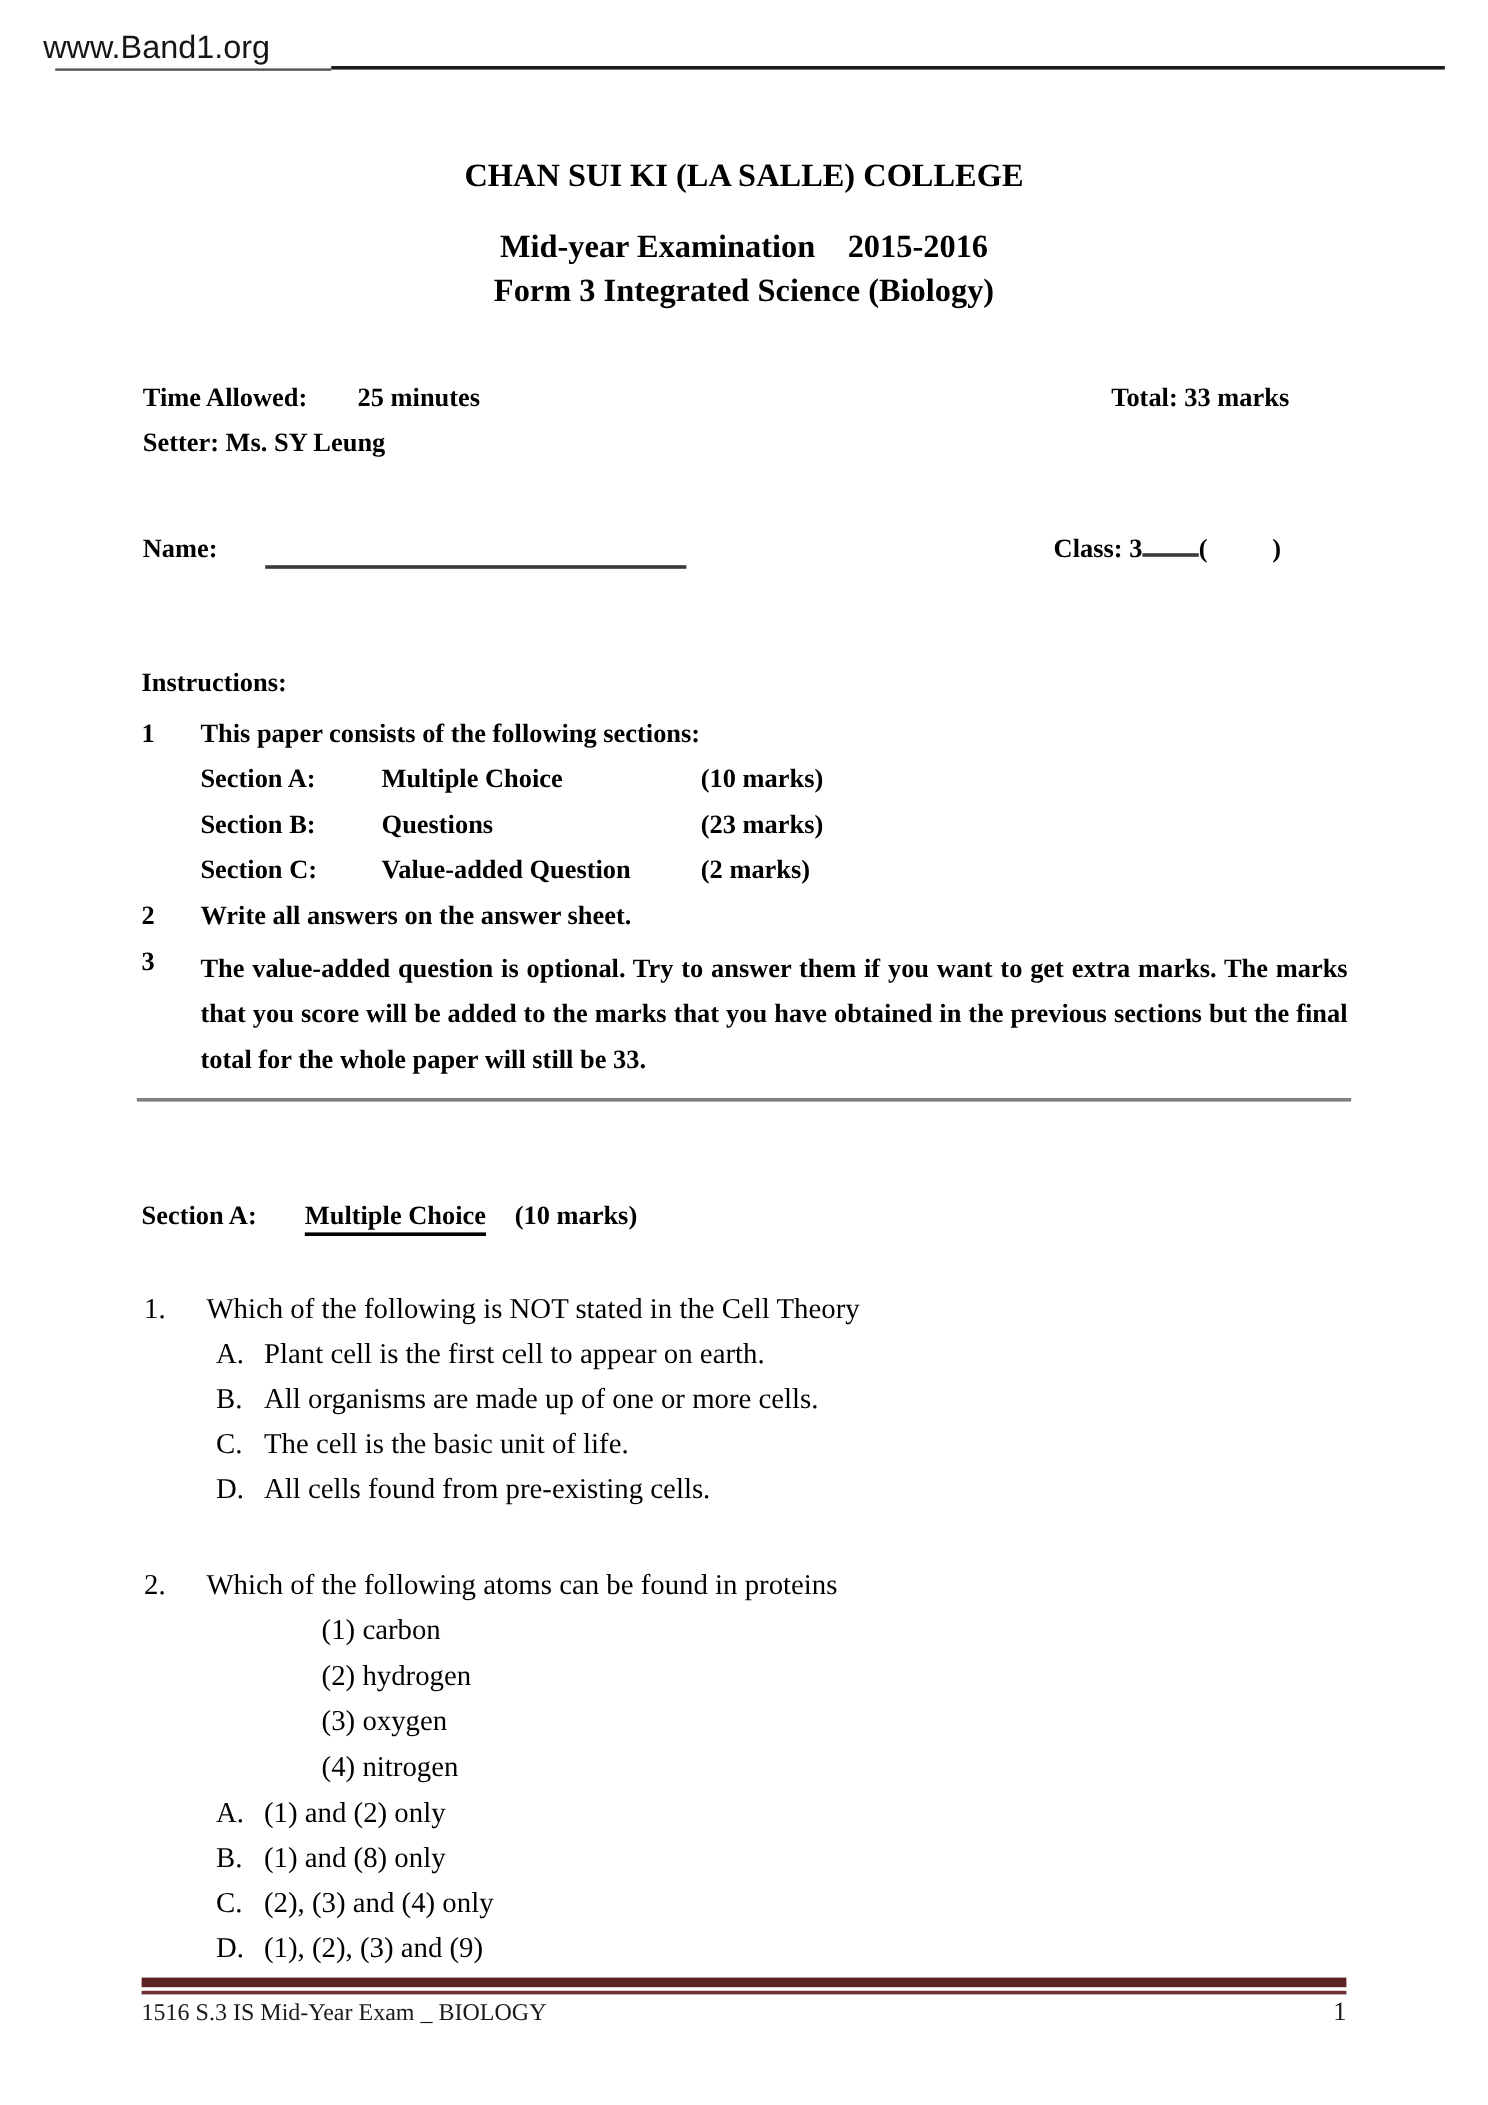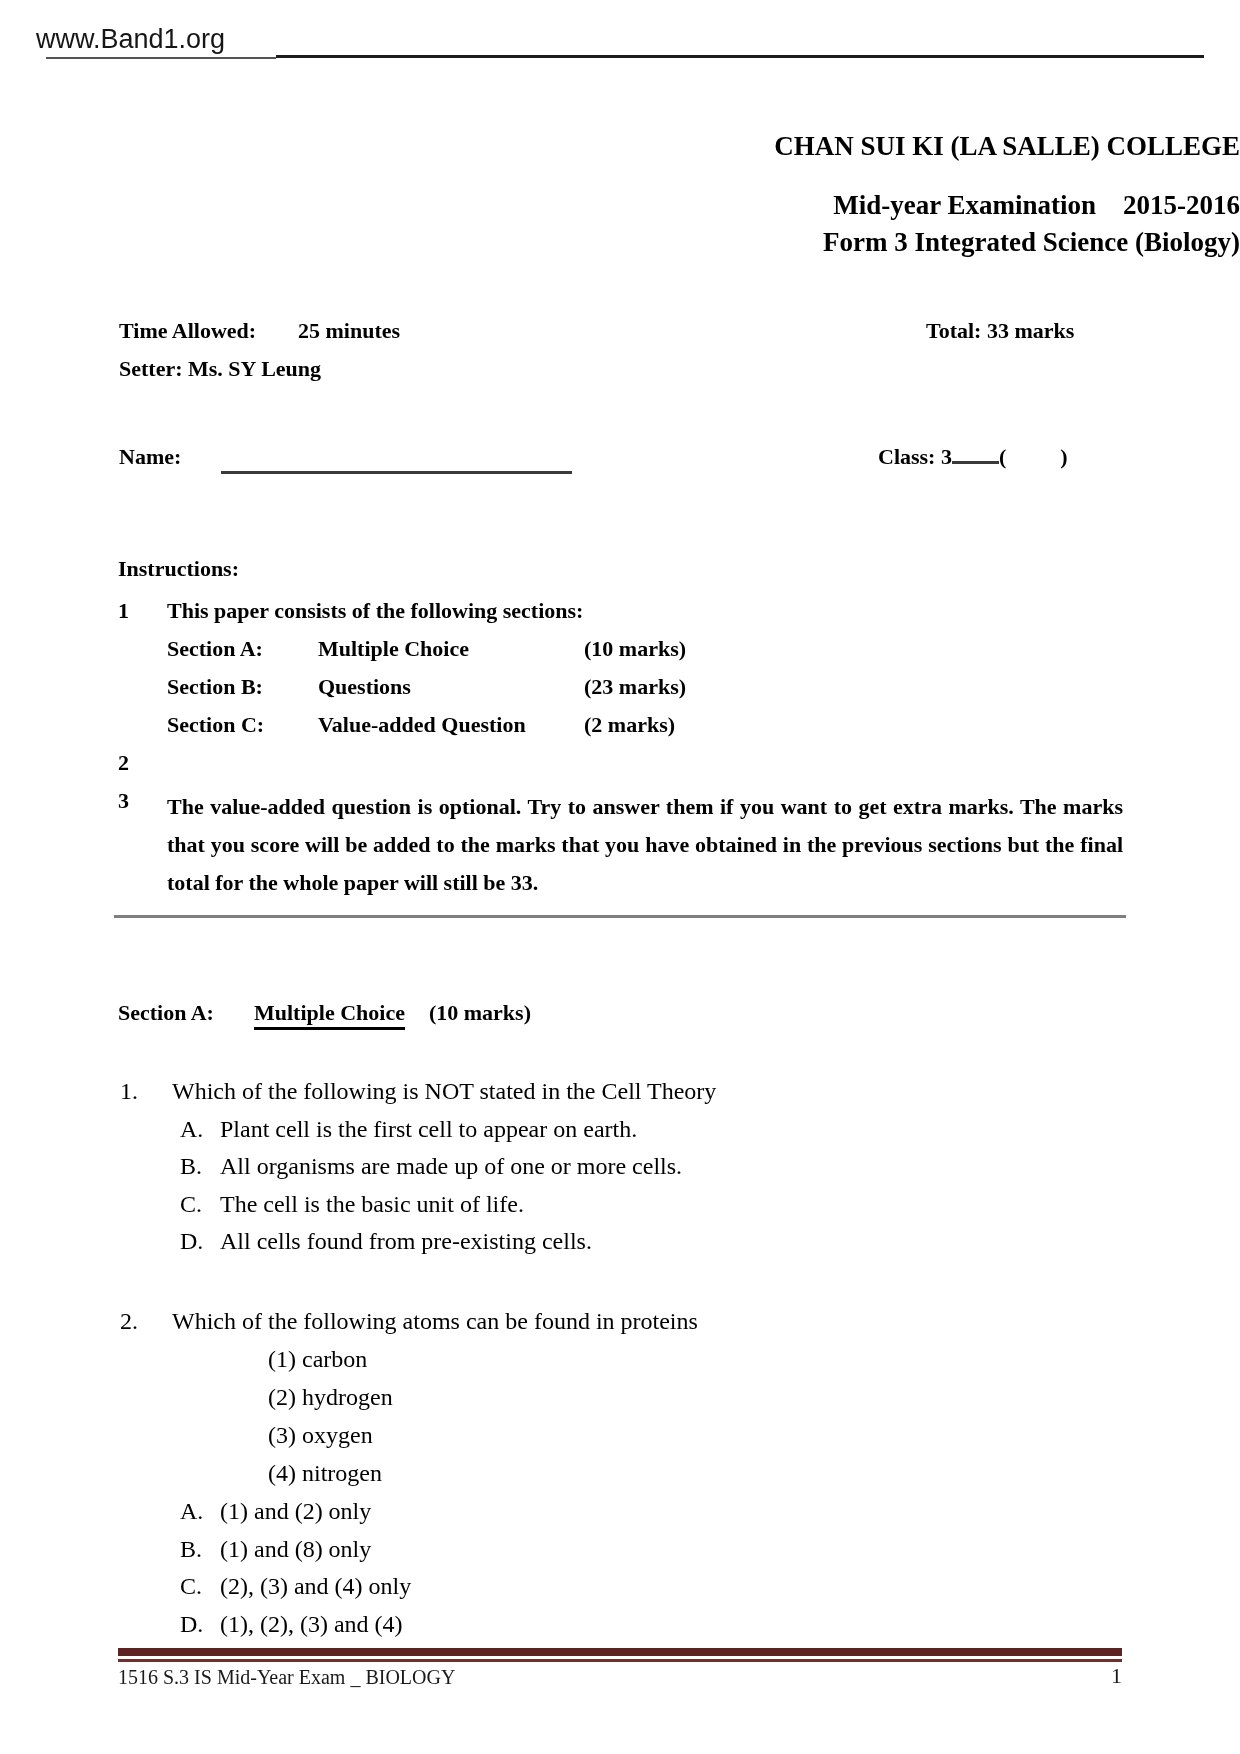--- a/index.html
+++ b/index.html
@@ -5,21 +5,21 @@
   html,body{margin:0;padding:0;background:#ffffff;}
   body{width:1240px;height:1754px;position:relative;overflow:hidden;
        font-family:"Liberation Serif",serif;color:#000;}
   .abs{position:absolute;}
   .b{font-weight:bold;font-size:22px;}
   .row{display:flex;align-items:flex-start;}
   .band1{left:36px;top:24px;font-family:Liberation Sans, sans-serif;
          font-size:27px;color:#161616;}
   .rule-thin{left:46px;top:57px;width:230px;height:2px;background:#555;}
   .rule-thick{left:276px;top:55px;width:928px;height:3px;background:#1c1c1c;}
-  .title-block{left:0;top:128px;width:1240px;text-align:right;
+  .title-block{left:0;top:128px;width:1240px;text-align:center;
                font-weight:bold;font-size:27px;line-height:37px;}
   .pre{white-space:pre;margin-top:22px;}
   .name-line{left:221px;top:471px;width:351px;height:3px;background:#3a3a3a;}
   .class-line{display:inline-block;width:47px;border-bottom:3px solid #3a3a3a;}
   .paren-gap{display:inline-block;width:54px;}
   .inum{flex:0 0 49px;}
   .scol1{flex:0 0 151px;}
   .scol2{flex:0 0 266px;}
   .just{width:956px;text-align:justify;line-height:38px;}
   .divider{left:114px;top:915px;width:1012px;height:3px;background:#7f7f7f;}
@@ -76,20 +76,21 @@
     <span>(23 marks)</span>
   </div>
   <div class="abs b row" style="left:167px;top:712px">
     <span class="scol1">Section C:</span>
     <span class="scol2">Value-added Question</span>
     <span>(2 marks)</span>
   </div>
 
   <div class="abs b row" style="left:118px;top:750px">
     <span class="inum">2</span>
+    <span>Write all answers on the answer sheet.</span>
   </div>
 
   <div class="abs b row" style="left:118px;top:788px">
     <span class="inum">3</span>
     <span class="just">The value-added question is optional. Try to answer them if you want to get extra marks. The marks that you score will be added to the marks that you have obtained in the previous sections but the final total for the whole paper will still be 33.</span>
   </div>
 
   <div class="abs divider"></div>
 
   <div class="abs b row" style="left:118px;top:1000px">
@@ -135,21 +136,21 @@
   <div class="abs q row" style="left:180px;top:1536px">
     <span class="olet">B.</span>
     <span>(1) and (8) only</span>
   </div>
   <div class="abs q row" style="left:180px;top:1573px">
     <span class="olet">C.</span>
     <span>(2), (3) and (4) only</span>
   </div>
   <div class="abs q row" style="left:180px;top:1611px">
     <span class="olet">D.</span>
-    <span>(1), (2), (3) and (4)</span>
+    <span>(1), (2), (3) and (9)</span>
   </div>
 
   <div class="abs bar-thick"></div>
   <div class="abs bar-thin"></div>
   <div class="abs foot" style="left:118px;top:1666px">1516 S.3 IS Mid-Year Exam _ BIOLOGY</div>
   <div class="abs foot pageno">1</div>
 
 </div>
 
 </body></html>

